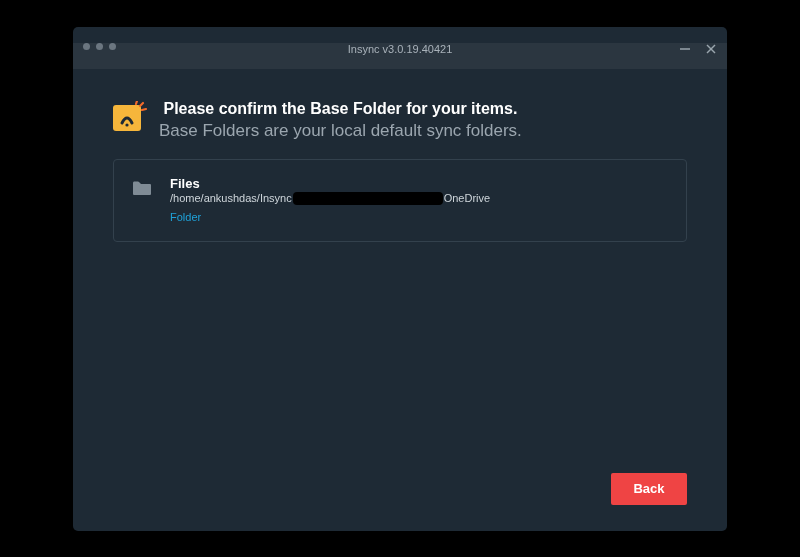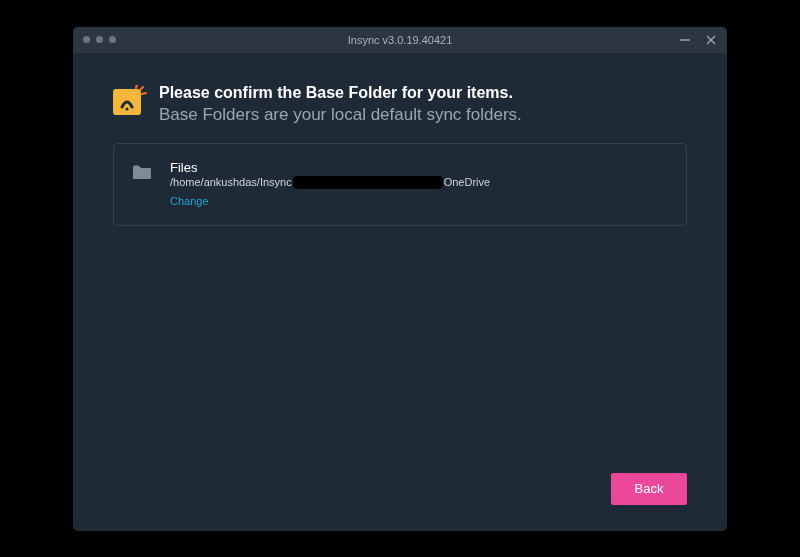--- a/index.html
+++ b/index.html
@@ -19,23 +19,24 @@
       border-radius: 5px;
       overflow: hidden;
       display: flex;
       flex-direction: column;
       box-shadow: 0 2px 12px rgba(0,0,0,0.6);
     }
     .titlebar {
       height: 26px;
       background: #2b3640;
       display: flex;
-      align-items: center;
+      align-items: flex-start;
       position: relative;
       padding: 0 10px;
+      margin-top: 16px;
     }
     .traffic-lights {
       display: flex;
       gap: 6px;
       align-items: center;
     }
     .tl-dot {
       width: 7px;
       height: 7px;
       border-radius: 50%;
@@ -81,20 +82,21 @@
       width: 34px;
       height: 30px;
       flex-shrink: 0;
       margin-top: 2px;
     }
     .header-text h1 {
       font-size: 16px;
       color: #fff;
       font-weight: 700;
       line-height: 1.25;
+      text-align: center;
     }
     .header-text p {
       font-size: 17px;
       color: #9ba6af;
       margin-top: 2px;
     }
     .card {
       border: 1px solid #33414d;
       border-radius: 4px;
       padding: 16px 18px;
@@ -103,21 +105,21 @@
       gap: 18px;
     }
     .folder-icon {
       width: 20px;
       height: 16px;
       margin-top: 4px;
       flex-shrink: 0;
     }
     .card-body .title-line {
       font-size: 13px;
-      font-weight: 400;
+      font-weight: 700;
       color: #fff;
     }
     .card-body .path-line {
       font-size: 11px;
       color: #cfd6db;
       margin-top: 1px;
       display: flex;
       align-items: center;
       gap: 0;
     }
@@ -140,26 +142,26 @@
     .footer {
       margin-top: auto;
       padding: 0 40px 26px 40px;
       display: flex;
       justify-content: flex-end;
       gap: 10px;
     }
     .btn {
       min-width: 76px;
       height: 32px;
-      background: #ec4899;
+      background: #ef4444;
       color: #fff;
       border: none;
       border-radius: 2px;
       font-size: 13px;
-      font-weight: 400;
+      font-weight: 700;
       cursor: pointer;
       padding: 0 18px;
     }
   </style>
 </head>
 <body>
 
 <div class="window">
   <div class="titlebar">
     <div class="traffic-lights">
@@ -207,21 +209,21 @@
           <path d="M1 3 L1 14 Q1 15 2 15 L18 15 Q19 15 19 14 L19 5 Q19 4 18 4 L9 4 L7 2 Q6.6 1.5 6 1.5 L2 1.5 Q1 1.5 1 3 Z" fill="#7f8b95"></path>
         </svg>
       </div>
       <div class="card-body">
         <div class="title-line">Files</div>
         <div class="path-line">
           <span>/home/ankushdas/Insync</span>
             <span class="redacted"></span>
             <span>OneDrive</span>
         </div>
-        <a class="change-link">Change</a>
+        <a class="change-link">Folder</a>
       </div>
     </div>
   </div>
 
   <div class="footer">
     <button class="btn">Back</button>
   </div>
 </div>
 
 </body></html>

